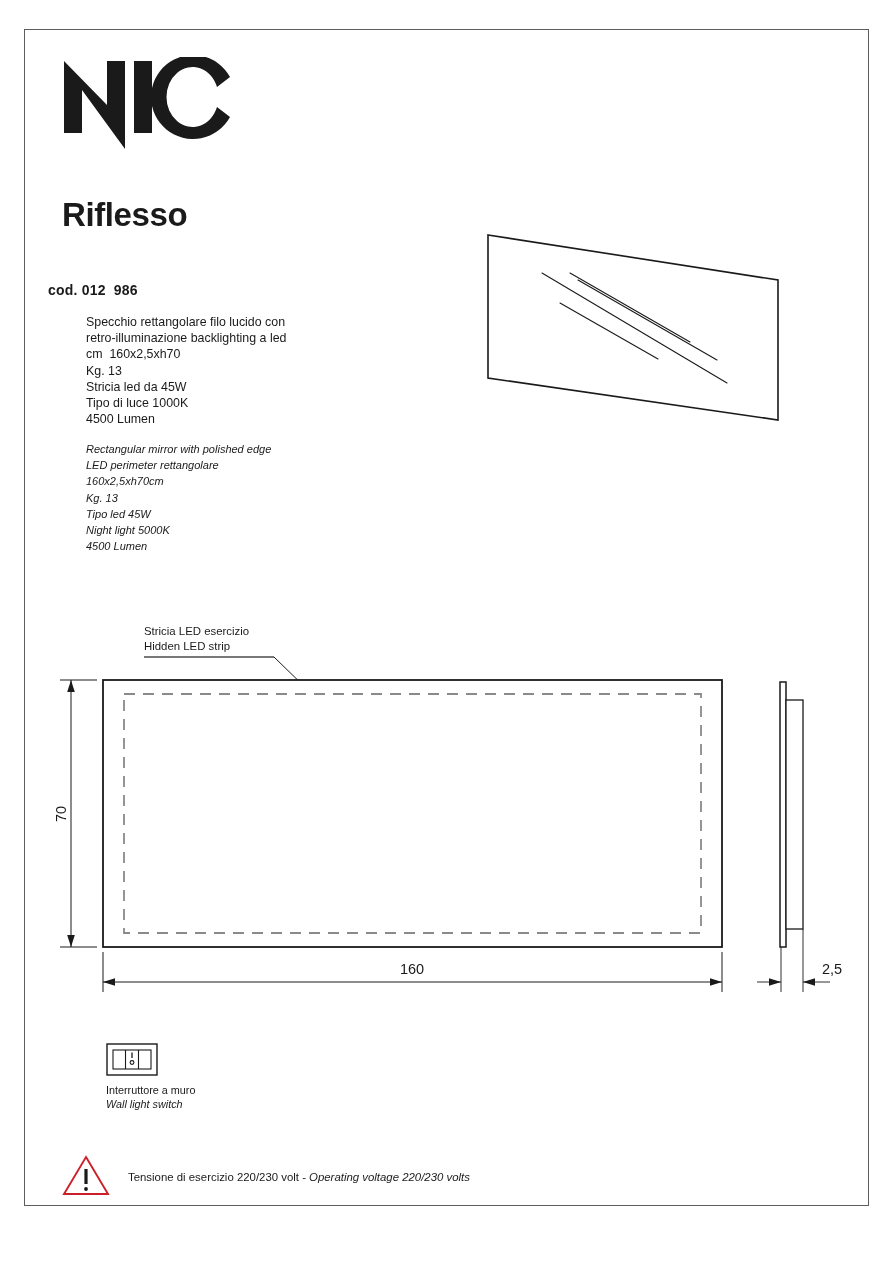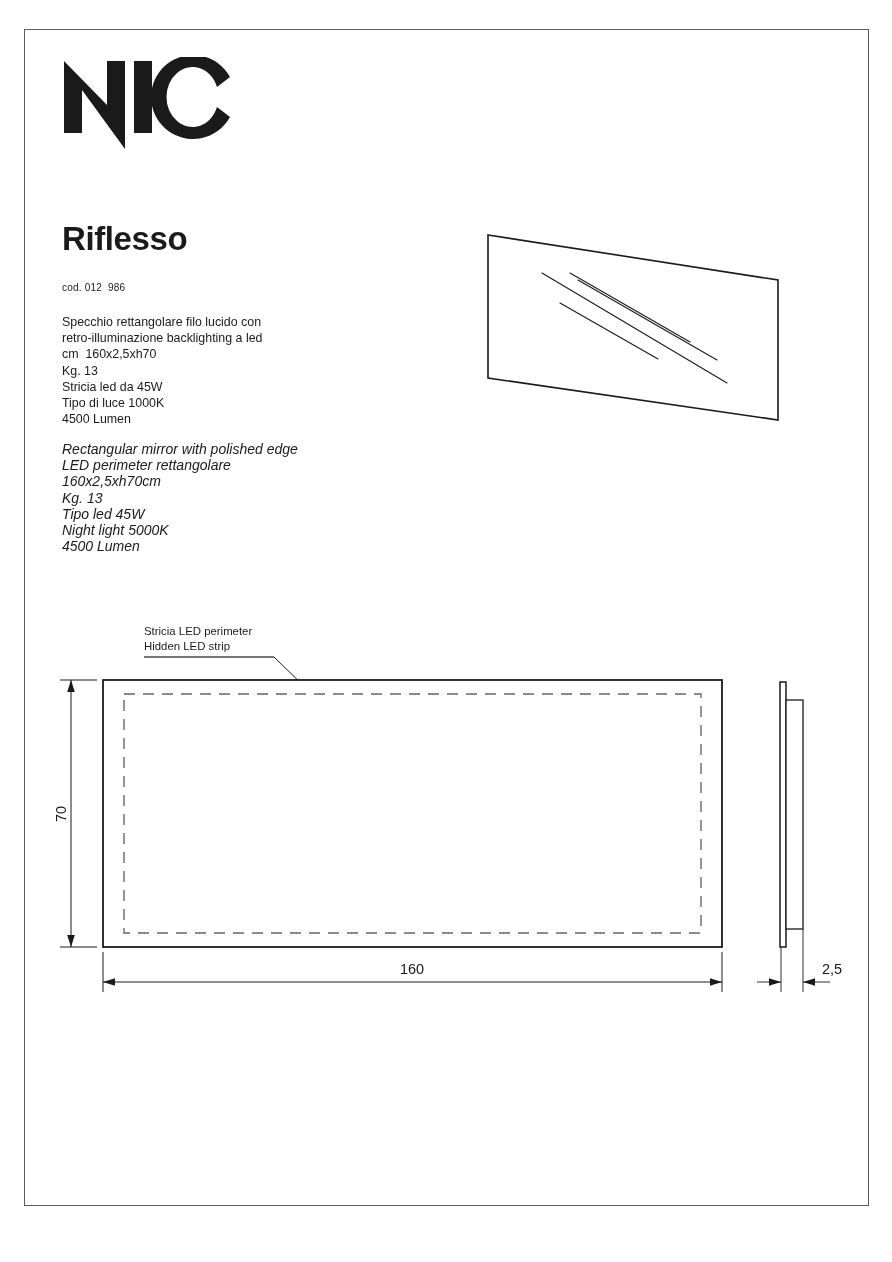--- a/index.html
+++ b/index.html
@@ -39,49 +39,48 @@
 
   
   .product-title {
     position: absolute;
     left: 62px;
     top: 198px;
     font-size: 33px;
     font-weight: bold;
     letter-spacing: -0.4px;
     line-height: 1;
-    margin-top: 24px;
   }
   .product-code {
     position: absolute;
-    left: 62px;
+    left: 48px;
     top: 282px;
-    font-size: 10px;
-    font-weight: normal;
+    font-size: 14px;
+    font-weight: bold;
     letter-spacing: 0.2px;
     white-space: pre;
   }
 
   
   .spec-it {
     position: absolute;
     left: 62px;
     top: 314px;
     font-size: 12.4px;
     line-height: 16.2px;
   }
   .spec-en {
     position: absolute;
     left: 62px;
     top: 441px;
-    font-size: 14px;
+    font-size: 11px;
     line-height: 16.2px;
     font-style: italic;
   }
-  .spec-line { white-space: pre; }
+  .spec-line { white-space: pre; margin-left: 24px; }
 
   
   .persp {
     position: absolute;
     left: 470px;
     top: 220px;
     width: 330px;
     height: 210px;
   }
 
@@ -183,21 +182,21 @@
       <g stroke="#1a1a1a" stroke-width="1.1" stroke-linecap="round">
         <line x1="72" y1="53" x2="257" y2="163"></line>
         <line x1="100" y1="53" x2="220" y2="122"></line>
         <line x1="90" y1="83" x2="188" y2="139"></line>
         <line x1="108" y1="60" x2="247" y2="140"></line>
       </g>
     </svg>
   </div>
 
   <div class="callout-text">
-    <div>Stricia LED perimeter</div>
+    <div>Stricia LED esercizio</div>
     <div class="en">Hidden LED strip</div>
   </div>
 
   <div class="drawing">
     <svg viewBox="0 0 892 420" width="892" height="420" aria-hidden="true">
 
       <g stroke="#4a4a4a" stroke-width="1.3" fill="none">
         <line x1="144" y1="57" x2="274" y2="57"></line>
       </g>
       <line x1="274" y1="57" x2="310" y2="92" stroke="#1a1a1a" stroke-width="1"></line>
@@ -233,15 +232,41 @@
         <line x1="803" y1="329" x2="803" y2="392"></line>
         <line x1="757" y1="382" x2="781" y2="382"></line>
         <line x1="803" y1="382" x2="830" y2="382"></line>
       </g>
       <polygon points="781,382 769,378.2 769,385.8" fill="#1a1a1a"></polygon>
       <polygon points="803,382 815,378.2 815,385.8" fill="#1a1a1a"></polygon>
       <text x="822" y="374" font-family="Liberation Sans, sans-serif" font-size="14.5" fill="#1a1a1a">2,5</text>
     </svg>
   </div>
 
-
+  <div class="switch-block">
+    <div>
+      <svg class="switch-icon" viewBox="0 0 52 33" aria-hidden="true">
+        <rect x="1" y="1" width="50" height="31" fill="#ffffff" stroke="#1a1a1a" stroke-width="1.4"></rect>
+        <rect x="7" y="7" width="38" height="19" fill="#ffffff" stroke="#1a1a1a" stroke-width="1.1"></rect>
+        <line x1="19.5" y1="7" x2="19.5" y2="26" stroke="#1a1a1a" stroke-width="1.1"></line>
+        <line x1="32.5" y1="7" x2="32.5" y2="26" stroke="#1a1a1a" stroke-width="1.1"></line>
+        <line x1="26" y1="9.5" x2="26" y2="15" stroke="#1a1a1a" stroke-width="1.3"></line>
+        <circle cx="26" cy="19.5" r="1.9" fill="none" stroke="#1a1a1a" stroke-width="1.1"></circle>
+      </svg>
+    </div>
+    <div class="switch-label">
+      <div>Interruttore a muro</div>
+      <div class="en">Wall light switch</div>
+    </div>
+  </div>
+
+  <div class="warning">
+    <div>
+      <svg class="warn-icon" viewBox="0 0 48 42" aria-hidden="true">
+        <polygon points="24,3 46,40 2,40" fill="#ffffff" stroke="#cc2028" stroke-width="1.9"></polygon>
+        <line x1="24" y1="15" x2="24" y2="30" stroke="#1a1a1a" stroke-width="3.2"></line>
+        <circle cx="24" cy="35" r="1.9" fill="#1a1a1a"></circle>
+      </svg>
+    </div>
+    <div class="warn-text"><span>Tensione di esercizio 220/230 volt - </span><span class="en">Operating voltage 220/230 volts</span></div>
+  </div>
 
 </div>
 
 </body></html>

